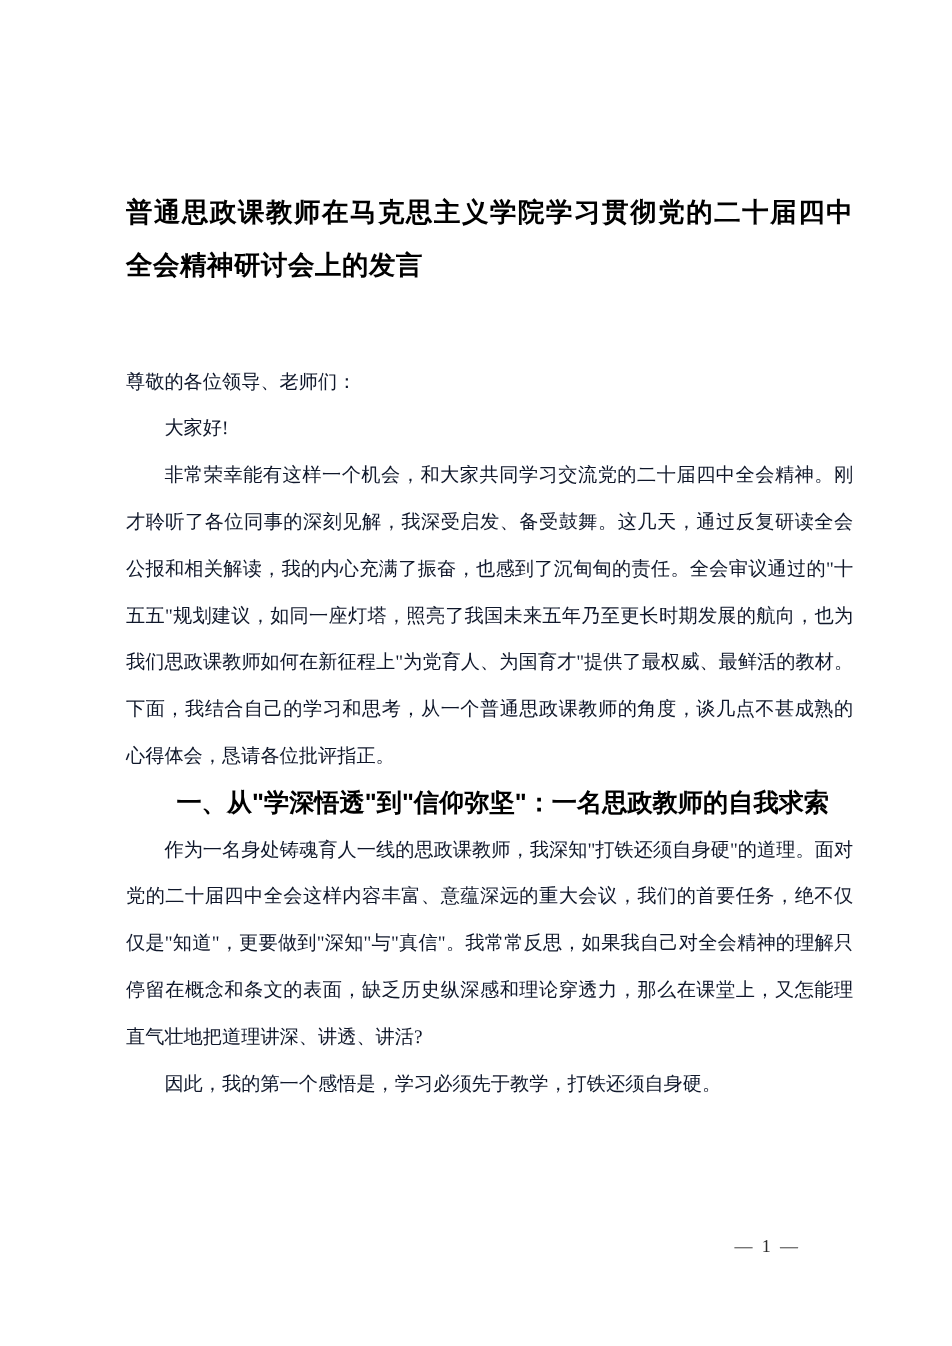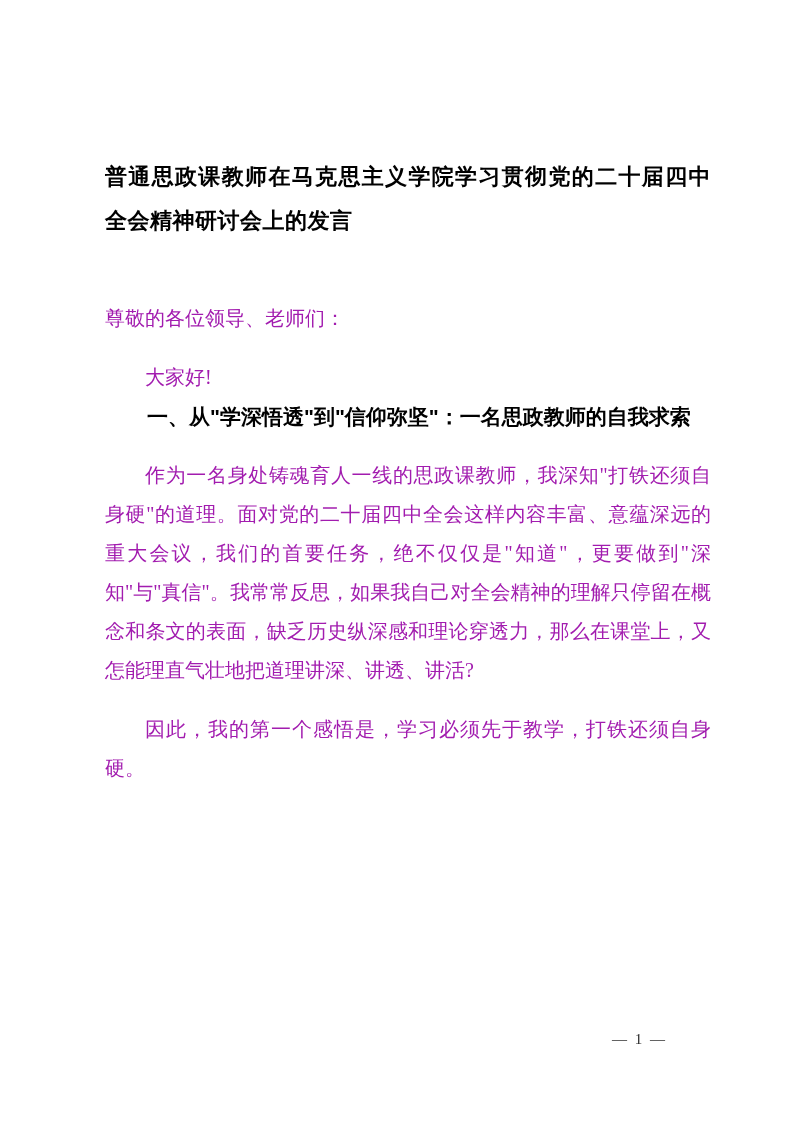--- a/index.html
+++ b/index.html
@@ -34,30 +34,29 @@
     font-size: 22px;
     line-height: 44px;
     letter-spacing: 0.5px;
     color: #000000;
     text-align: justify;
     word-break: break-all;
   }
   .salutation, .para {
     margin: 0;
     font-family: "Liberation Serif", "DejaVu Serif", serif;
-    font-size: 20px;
+    font-size: 16px;
     line-height: 39px;
-    color: #a21caf;
+    color: #0f172a;
     text-align: justify;
     text-justify: inter-ideograph;
     word-break: break-all;
   }
   .para {
     text-indent: 2em;
-    margin-top: 20px;
   }
   .section-heading {
     margin: 0;
     text-indent: 2em;
     font-family: "Liberation Sans", "DejaVu Sans", sans-serif;
     font-weight: bold;
     font-size: 21px;
     line-height: 39px;
     color: #000000;
     text-align: justify;
@@ -74,18 +73,19 @@
   }
 </style>
 </head>
 <body>
 
 <div class="page">
   <div class="content">
     <h1 class="doc-title">普通思政课教师在马克思主义学院学习贯彻党的二十届四中全会精神研讨会上的发言</h1>
     <p class="salutation">尊敬的各位领导、老师们：</p>
     <p class="para">大家好!</p>
+    <p class="para">非常荣幸能有这样一个机会，和大家共同学习交流党的二十届四中全会精神。刚才聆听了各位同事的深刻见解，我深受启发、备受鼓舞。这几天，通过反复研读全会公报和相关解读，我的内心充满了振奋，也感到了沉甸甸的责任。全会审议通过的"十五五"规划建议，如同一座灯塔，照亮了我国未来五年乃至更长时期发展的航向，也为我们思政课教师如何在新征程上"为党育人、为国育才"提供了最权威、最鲜活的教材。下面，我结合自己的学习和思考，从一个普通思政课教师的角度，谈几点不甚成熟的心得体会，恳请各位批评指正。</p>
     <h2 class="section-heading">一、从"学深悟透"到"信仰弥坚"：一名思政教师的自我求索</h2>
     <p class="para">作为一名身处铸魂育人一线的思政课教师，我深知"打铁还须自身硬"的道理。面对党的二十届四中全会这样内容丰富、意蕴深远的重大会议，我们的首要任务，绝不仅仅是"知道"，更要做到"深知"与"真信"。我常常反思，如果我自己对全会精神的理解只停留在概念和条文的表面，缺乏历史纵深感和理论穿透力，那么在课堂上，又怎能理直气壮地把道理讲深、讲透、讲活?</p>
     <p class="para">因此，我的第一个感悟是，学习必须先于教学，打铁还须自身硬。</p>
   </div>
   <div class="footer">— 1 —</div>
 </div>
 
 </body></html>

